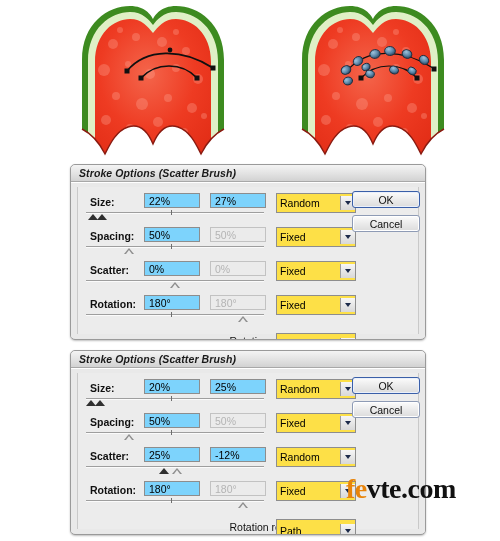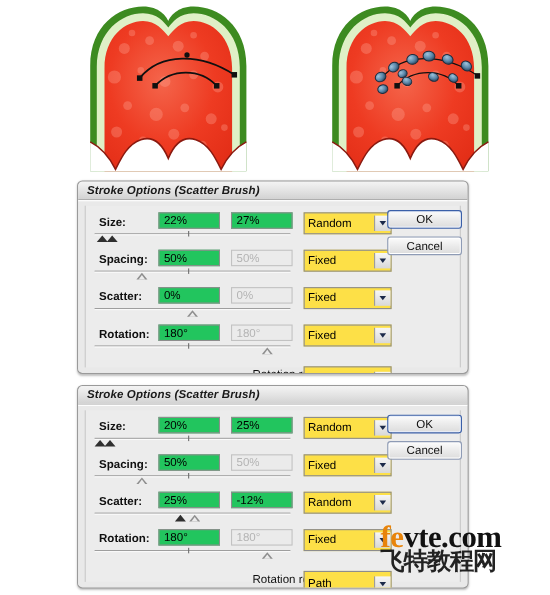--- a/index.html
+++ b/index.html
@@ -66,21 +66,21 @@
     display:block;
   }
   .row-label {
     position:absolute; left:4px; top:3px;
     font-size:10.5px; color:#101010;
     width:54px;
     font-weight:bold;
   }
   .num-field {
     position:absolute; top:0;
-    height:15px; background:#22c55e;
+    height:15px; background:#7dd3fc;
     border:1px solid #8d8d8d;
     font-size:10.5px; color:#000;
     padding:0 0 0 4px;
     line-height:14px;
     white-space:nowrap; overflow:hidden;
   }
   .num-field.disabled {
     background:#ebebeb; border-color:#c2c2c2; color:#b4b4b4;
   }
   .f1 { left:58px;  width:56px; }
@@ -489,14 +489,13 @@
       </div>
 
       <div class="btn default" id="btn-ok-2">OK</div>
       <div class="btn" id="btn-cancel-2">Cancel</div>
     </div>
   </div>
 </div>
 
 <div id="watermark">
   <div class="wm-main"><span class="wm-fe">fe</span><span class="wm-rest">vte.com</span></div>
-  <div class="wm-cn">飞特教程网</div>
 </div>
 
 </body></html>

